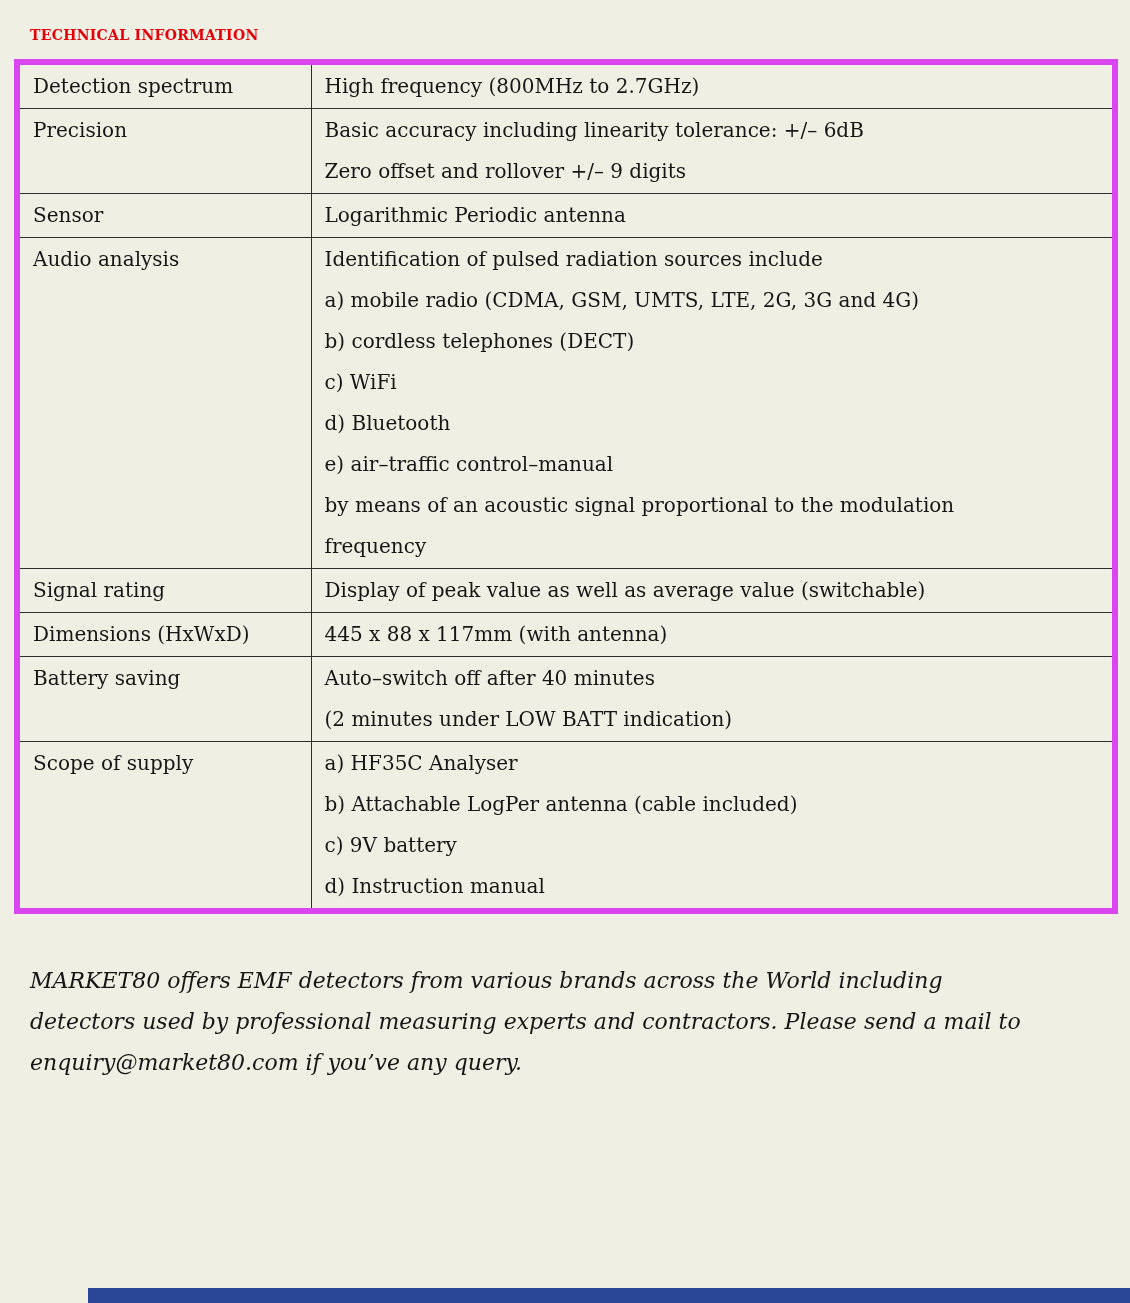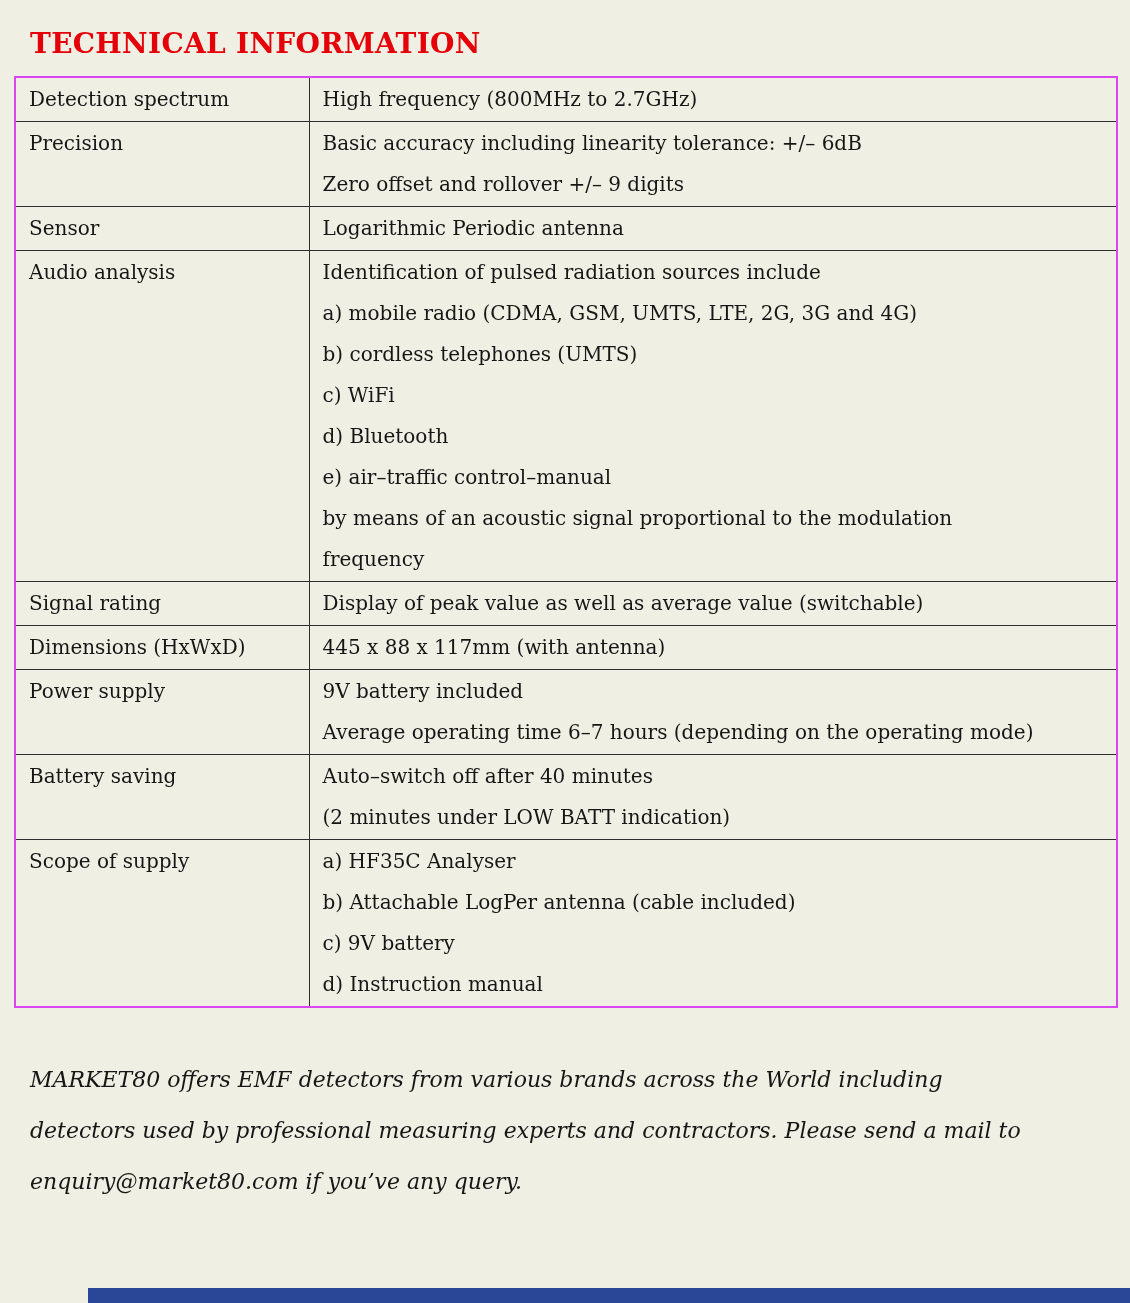--- a/index.html
+++ b/index.html
@@ -11,50 +11,50 @@
     position: relative;
     width: 1130px;
     height: 1303px;
     background: #f0efe4;
     font-family: "DejaVu Serif", serif;
     color: #161616;
     overflow: hidden;
   }
   .title {
     margin: 27px 4px 16px 30px;
-    font-size: 28px;
+    font-size: 14px;
     font-weight: bold;
     color: #e50009;
     letter-spacing: 0.3px;
   }
   table.spec-table {
     border-collapse: collapse;
     table-layout: fixed;
     margin-left: 14px;
     width: 1104px;
-    border: 2px solid #d946ef;
+    border: 6px solid #d946ef;
   }
   table.spec-table td {
     border: 1.5px solid #2e2e2e;
     vertical-align: top;
     padding: 1px 12px 1px 13px;
     font-size: 20px;
     line-height: 41px;
   }
   td.label {
     font-weight: normal;
   }
   .line { white-space: normal; }
   .line.wrap { max-width: 640px; }
   .note {
     margin: 46px 30px 0 30px;
     max-width: 1020px;
     font-style: italic;
     font-size: 22px;
-    line-height: 51px;
+    line-height: 41px;
     color: #161616;
   }
   .bottom-bar {
     position: absolute;
     left: 88px;
     right: 0;
     bottom: 0;
     height: 15px;
     background: #2a4696;
   }
@@ -94,21 +94,21 @@
         <td class="value">
           <div class="line">Logarithmic Periodic antenna</div>
         </td>
       </tr>
 
       <tr>
         <td class="label">Audio analysis</td>
         <td class="value">
           <div class="line">Identification of pulsed radiation sources include</div>
           <div class="line">a) mobile radio (CDMA, GSM, UMTS, LTE, 2G, 3G and 4G)</div>
-          <div class="line">b) cordless telephones (UMTS)</div>
+          <div class="line">b) cordless telephones (DECT)</div>
           <div class="line">c) WiFi</div>
           <div class="line">d) Bluetooth</div>
           <div class="line">e) air–traffic control–manual</div>
           <div class="line wrap">by means of an acoustic signal proportional to the modulation frequency</div>
         </td>
       </tr>
 
       <tr>
         <td class="label">Signal rating</td>
         <td class="value">
@@ -117,27 +117,20 @@
       </tr>
 
       <tr>
         <td class="label">Dimensions (HxWxD)</td>
         <td class="value">
           <div class="line">445 x 88 x 117mm (with antenna)</div>
         </td>
       </tr>
 
 
-      <tr>
-        <td class="label">Power supply</td>
-        <td class="value">
-          <div class="line">9V battery included</div>
-          <div class="line">Average operating time 6–7 hours (depending on the operating mode)</div>
-        </td>
-      </tr>
 
 
       <tr>
         <td class="label">Battery saving</td>
         <td class="value">
           <div class="line">Auto–switch off after 40 minutes</div>
           <div class="line">(2 minutes under LOW BATT indication)</div>
         </td>
       </tr>
 

